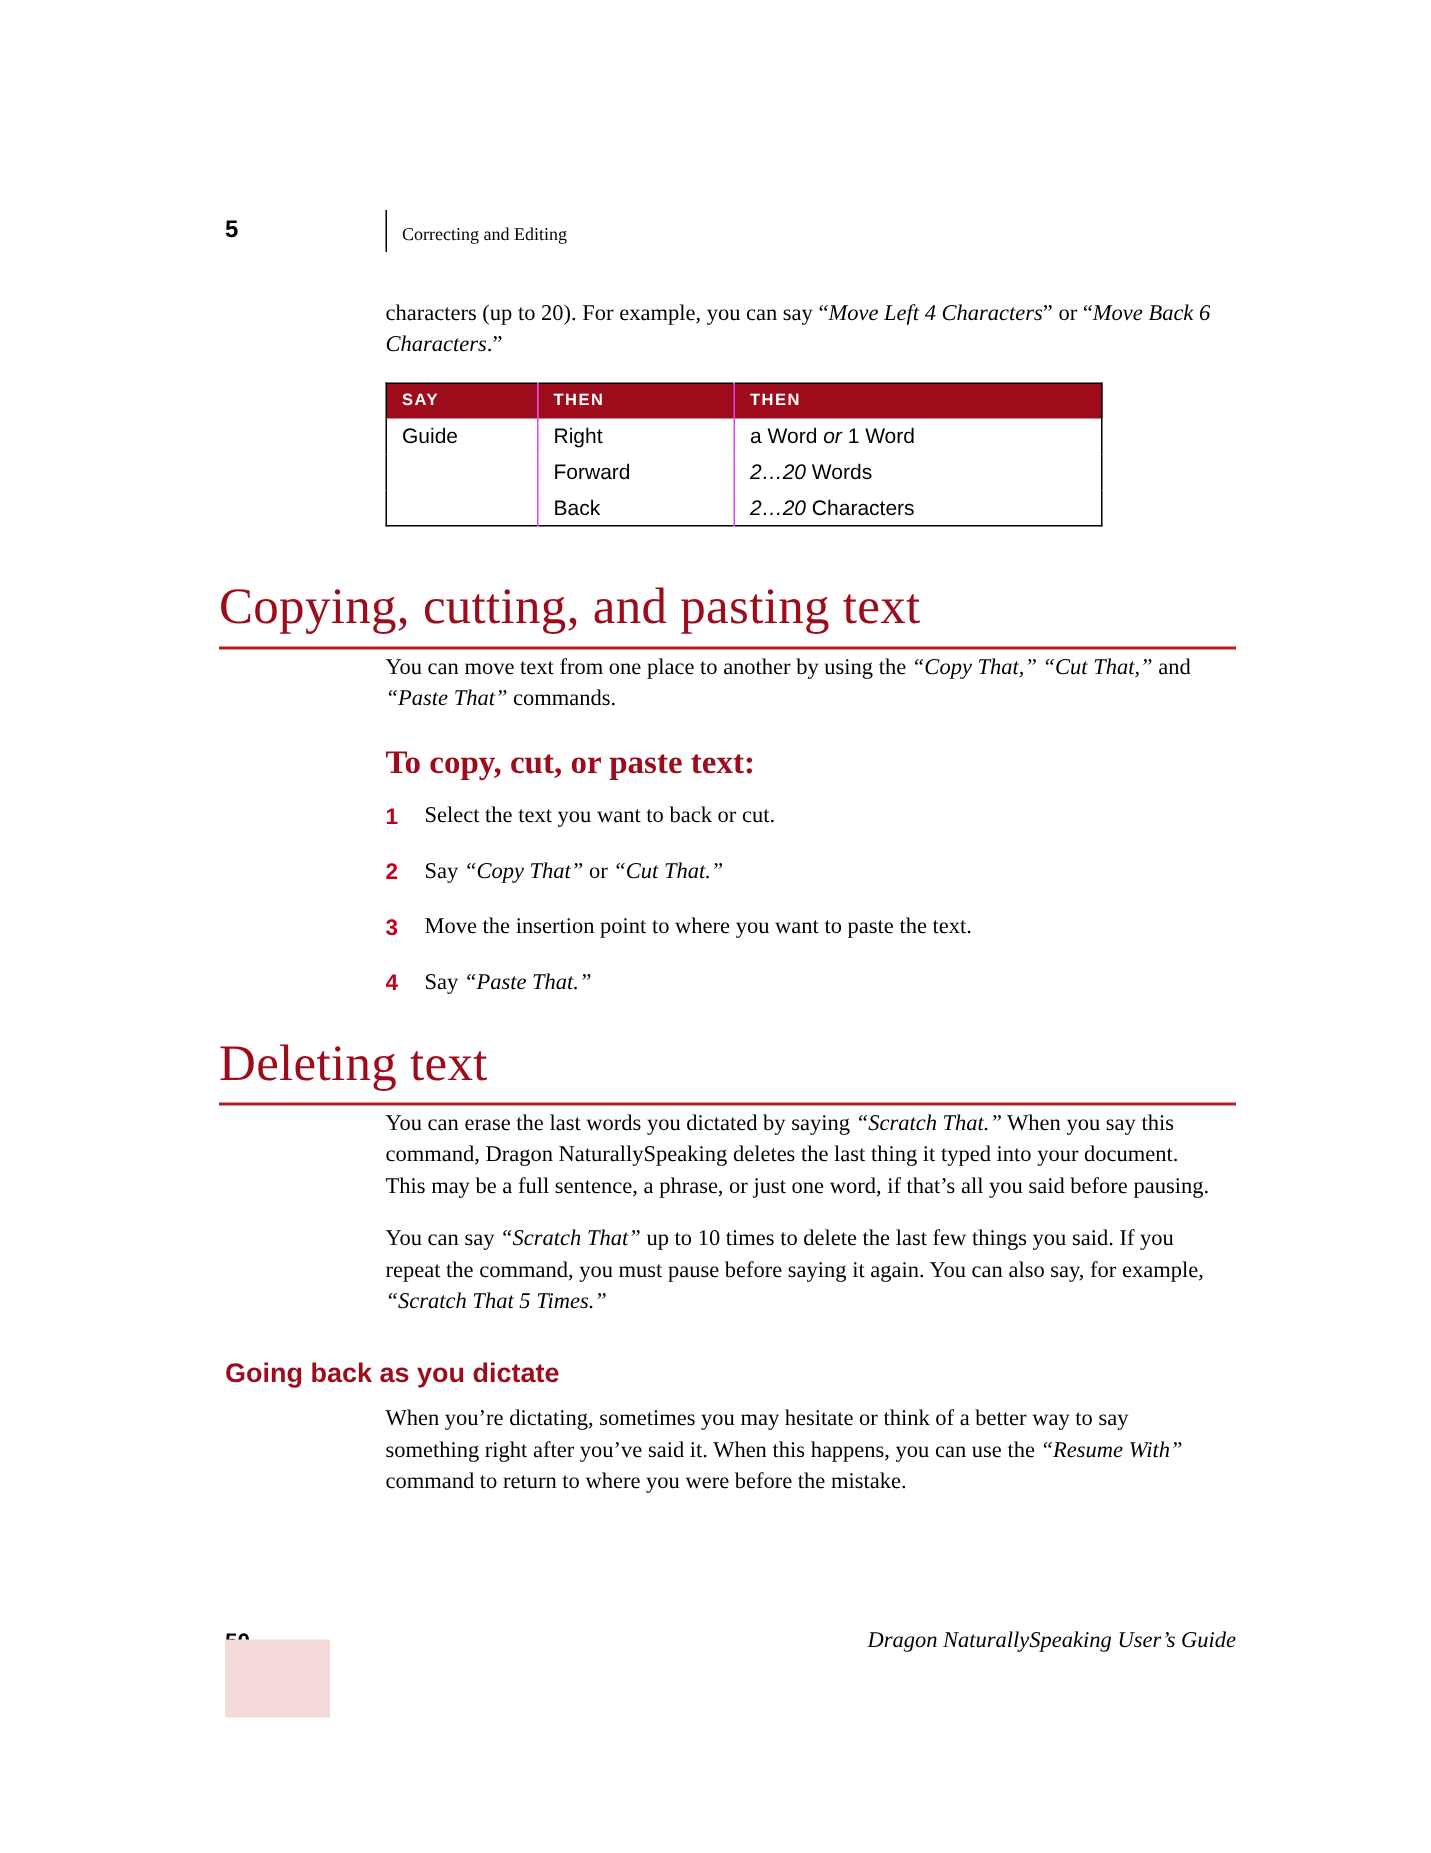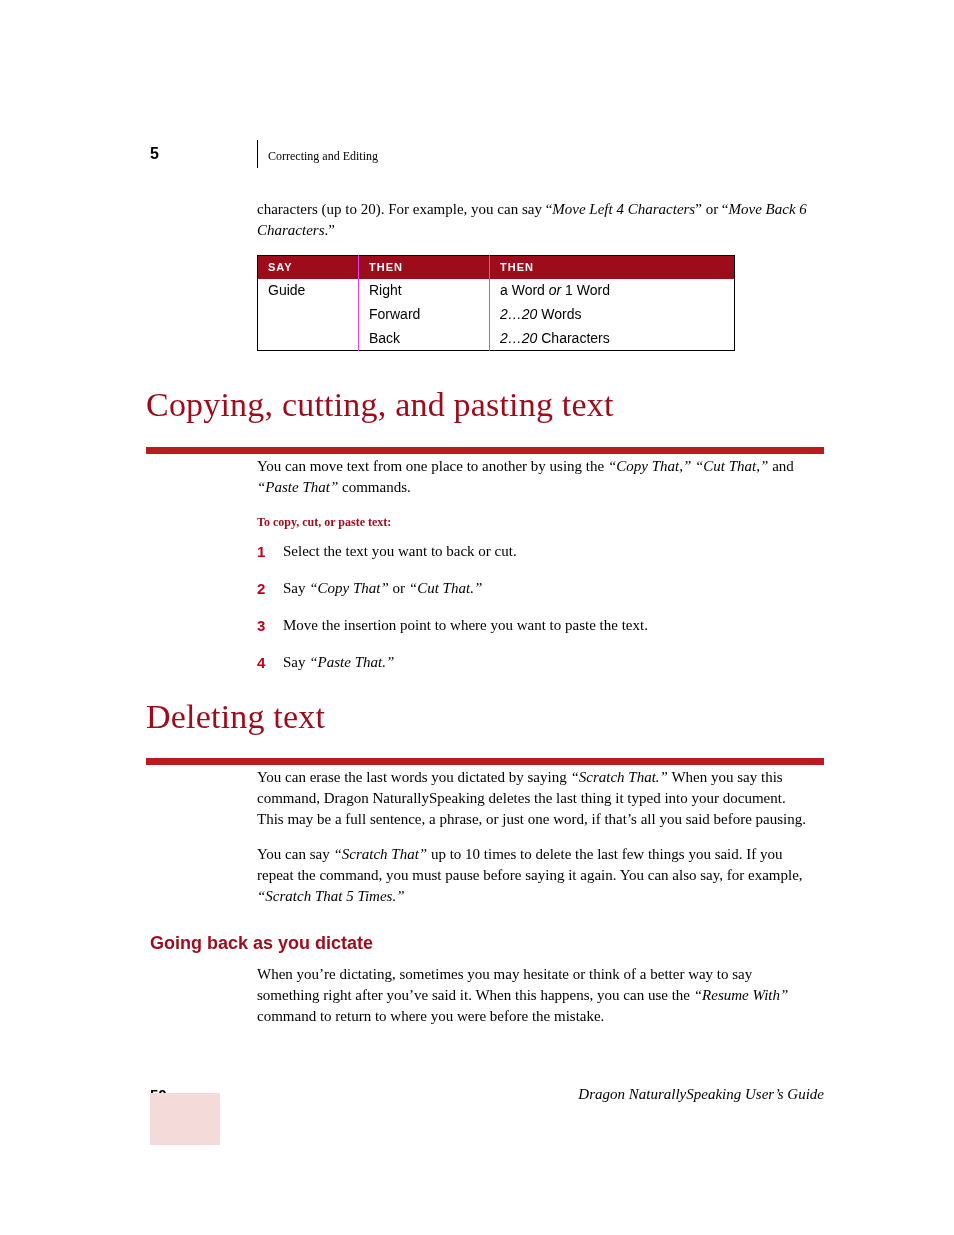--- a/index.html
+++ b/index.html
@@ -78,35 +78,35 @@
   .cmd-table td.col2 { width: 110px; }
   .t-italic { font-style: italic; }
 
   
   h1.section {
     font-family: Georgia, serif;
     font-weight: normal;
     color: #9e0b1b;
     font-size: 34px;
     margin: 20px 0 2px -4px;
-    border-bottom: 7px solid #b91c1c;
-    padding-bottom: 18px;
+    border-bottom: 2px solid #b91c1c;
+    padding-bottom: 2px;
     letter-spacing: 0.2px;
   }
   h2.subsection {
     font-family: 'Trebuchet MS', 'Lucida Sans', Arial, sans-serif;
     color: #9e0b1b;
     font-size: 18px;
     font-weight: bold;
     margin: 24px 0 8px 0;
   }
   h3.procedure {
     font-family: Georgia, serif;
     color: #9e0b1b;
-    font-size: 12px;
+    font-size: 22px;
     font-weight: bold;
     margin: 16px 0 10px 107px;
   }
 
   
   ol.steps {
     list-style: none;
     margin: 0 0 10px 107px;
     padding: 0;
   }

